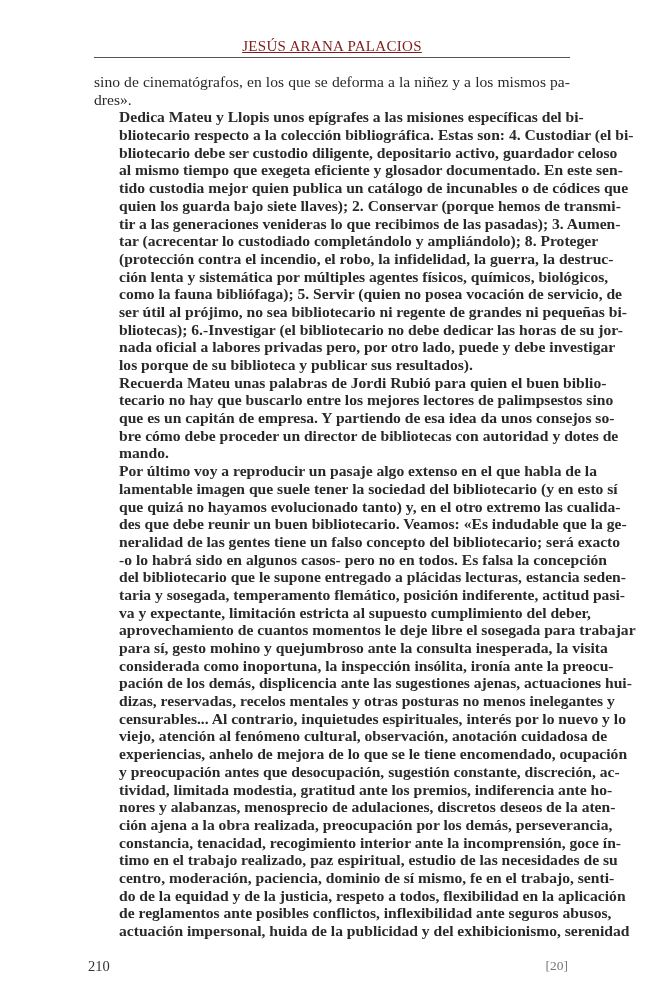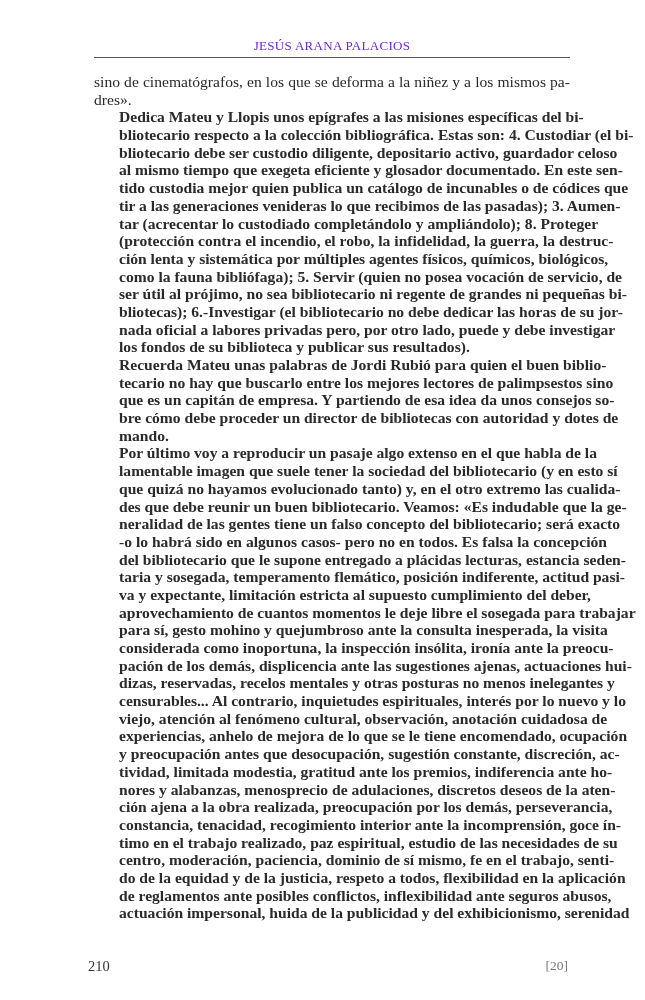--- a/index.html
+++ b/index.html
@@ -2,21 +2,21 @@
 <html><head>
   <meta charset="utf-8">
   <style>
     html, body { margin: 0; padding: 0; background: #ffffff; }
     body { width: 645px; height: 1000px; position: relative; overflow: hidden; }
     .page { position: absolute; left: 0; top: 0; width: 645px; height: 1000px; background: #fff; }
     .running-head {
       position: absolute; left: 94px; top: 38px; width: 476px;
       text-align: center;
       font-family: "Liberation Serif", "DejaVu Serif", serif;
-      font-size: 13px; letter-spacing: 0.3px; color: #6d28d9;
+      font-size: 15px; letter-spacing: 0.3px; color: #7f1d1d; text-decoration: underline;
     }
     .head-rule {
       position: absolute; left: 94px; top: 57px; width: 476px; height: 0;
       border-top: 1.3px solid #555;
     }
     .body-text {
       position: absolute; left: 94px; top: 73px; width: 476px;
       font-family: "Liberation Serif", "DejaVu Serif", serif;
       font-size: 15.6px; line-height: 17.68px; color: #2a2a2a;
       text-align: justify; hyphens: manual;
@@ -47,29 +47,30 @@
       <p>
         <span class="line">sino de cinematógrafos, en los que se deforma a la niñez y a los mismos pa-</span>
         <span class="line last">dres».</span>
       </p>
       <p class="indent">
         <span class="line" style="text-indent: 25px;">Dedica Mateu y Llopis unos epígrafes a las misiones específicas del bi-</span>
         <span class="line">bliotecario respecto a la colección bibliográfica. Estas son: 4. Custodiar (el bi-</span>
         <span class="line">bliotecario debe ser custodio diligente, depositario activo, guardador celoso</span>
         <span class="line">al mismo tiempo que exegeta eficiente y glosador documentado. En este sen-</span>
         <span class="line">tido custodia mejor quien publica un catálogo de incunables o de códices que</span>
+        <span class="line">quien los guarda bajo siete llaves); 2. Conservar (porque hemos de transmi-</span>
         <span class="line">tir a las generaciones venideras lo que recibimos de las pasadas); 3. Aumen-</span>
         <span class="line">tar (acrecentar lo custodiado completándolo y ampliándolo); 8. Proteger</span>
         <span class="line">(protección contra el incendio, el robo, la infidelidad, la guerra, la destruc-</span>
         <span class="line">ción lenta y sistemática por múltiples agentes físicos, químicos, biológicos,</span>
         <span class="line">como la fauna bibliófaga); 5. Servir (quien no posea vocación de servicio, de</span>
         <span class="line">ser útil al prójimo, no sea bibliotecario ni regente de grandes ni pequeñas bi-</span>
         <span class="line">bliotecas); 6.-Investigar (el bibliotecario no debe dedicar las horas de su jor-</span>
         <span class="line">nada oficial a labores privadas pero, por otro lado, puede y debe investigar</span>
-        <span class="line last">los fondos de su biblioteca y publicar sus resultados).</span>
+        <span class="line last">los porque de su biblioteca y publicar sus resultados).</span>
       </p>
       <p class="indent">
         <span class="line" style="text-indent: 25px;">Recuerda Mateu unas palabras de Jordi Rubió para quien el buen biblio-</span>
         <span class="line">tecario no hay que buscarlo entre los mejores lectores de palimpsestos sino</span>
         <span class="line">que es un capitán de empresa. Y partiendo de esa idea da unos consejos so-</span>
         <span class="line">bre cómo debe proceder un director de bibliotecas con autoridad y dotes de</span>
         <span class="line last">mando.</span>
       </p>
       <p class="indent">
         <span class="line" style="text-indent: 25px;">Por último voy a reproducir un pasaje algo extenso en el que habla de la</span>

